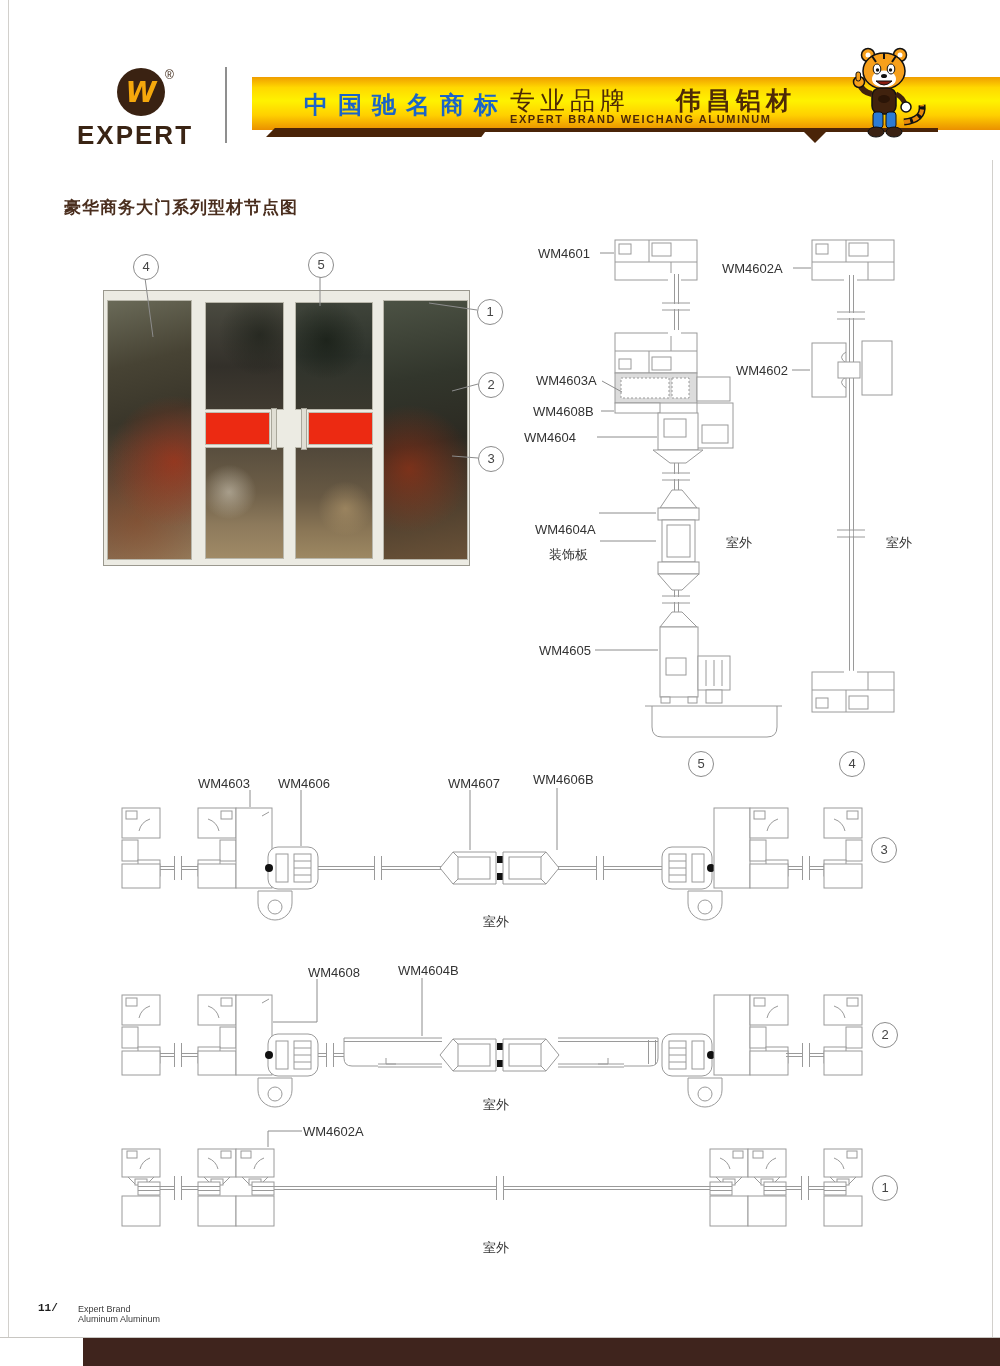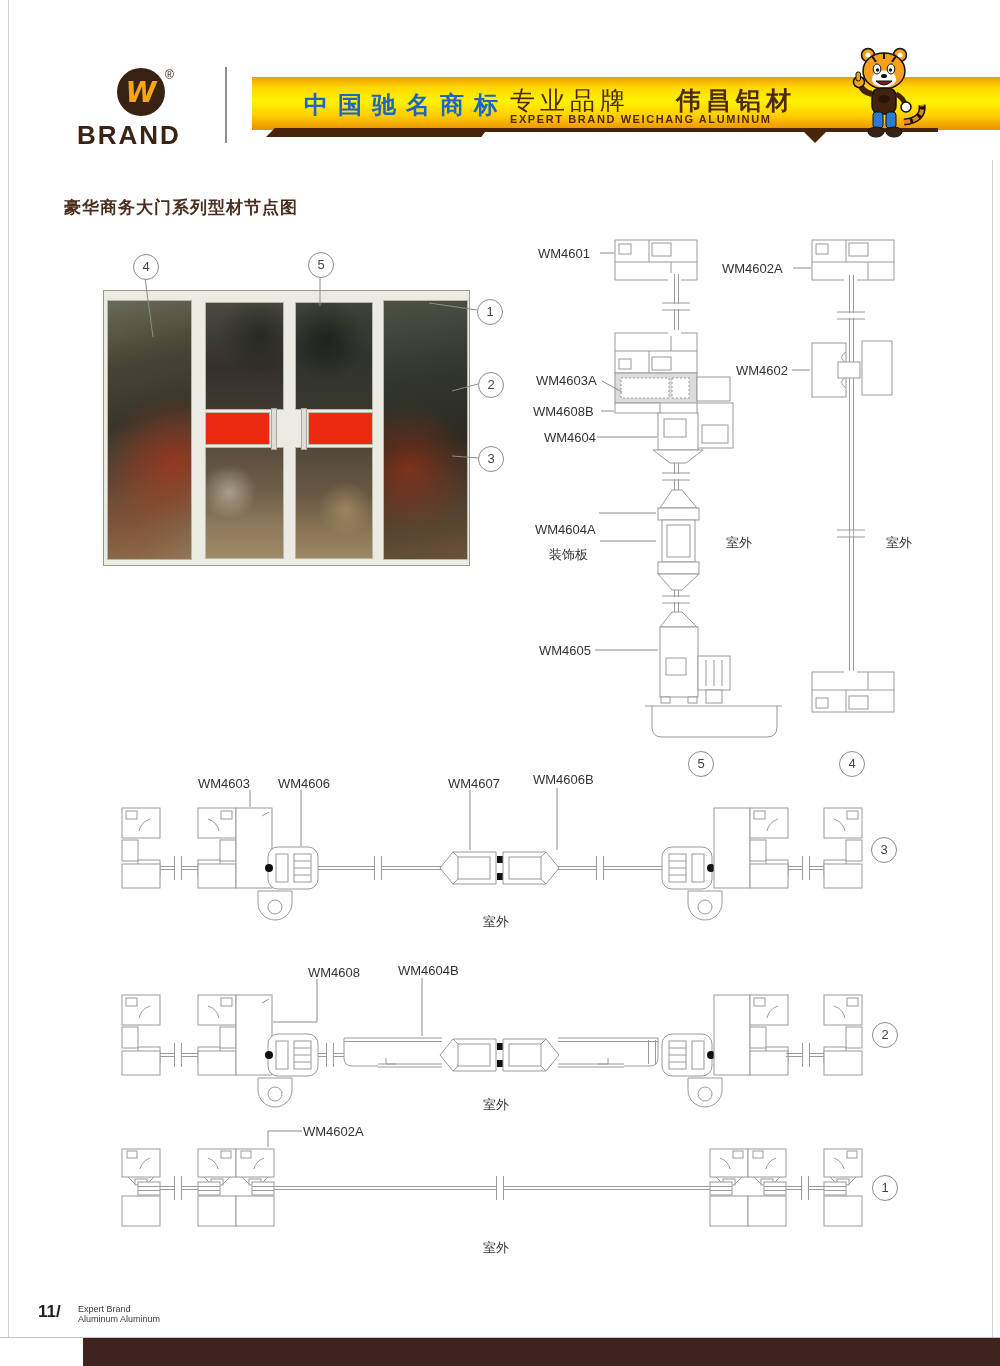--- a/index.html
+++ b/index.html
@@ -43,37 +43,37 @@
   .lbl{position:absolute;font-size:13px;color:#333333;white-space:nowrap;}
   .callout{position:absolute;width:24px;height:24px;border:1px solid #8c8c8c;border-radius:50%;
            background:#ffffff;text-align:center;line-height:24px;font-size:13px;color:#444444;}
   .cad{position:absolute;left:0;top:0;stroke:#9a9a9a;stroke-width:1;fill:none;}
   .cad .w{fill:#ffffff;}
   .cad .blk{fill:#111111;stroke:none;}
   .cad .hatch{fill:#dcdcdc;}
   .cad .mask{fill:#ffffff;stroke:none;}
   .cad .lead{stroke:#8c8c8c;}
   
-  .pageno{position:absolute;left:38px;top:1302px;font-size:17px;font-weight:bold;color:#1d1d1d;}
+  .pageno{position:absolute;left:38px;top:1302px;font-size:11px;font-weight:bold;color:#1d1d1d;font-family:Liberation Mono, monospace;}
   .footsmall{position:absolute;left:78px;top:1304px;font-size:9px;line-height:10px;color:#3c3c3c;}
   .bottombar{position:absolute;left:83px;top:1338px;width:917px;height:28px;background:#3f241d;}
 </style>
 </head>
 <body>
 
 <div class="edge-v" style="left:8px;top:0;height:1337px"></div>
 <div class="edge-v" style="left:992px;top:160px;height:1177px"></div>
 <div class="edge-h" style="left:0;top:1337px;width:1000px"></div>
 
 <svg class="abs" style="left:112px;top:64px" width="64" height="56" viewBox="0 0 64 56">
   <circle cx="29" cy="28" r="24" fill="#3a2212"></circle>
   <text x="29" y="38" text-anchor="middle" font-family="DejaVu Sans, sans-serif" font-size="28" font-weight="bold" font-style="italic" fill="#f5a80c">W</text>
 </svg>
 <div class="reg">®</div>
-<div class="brandname">BRAND</div>
+<div class="brandname">EXPERT</div>
 <div class="divider"></div>
 
 <div class="banner">
   <div class="cnbadge">中国驰名商标</div>
   <div class="brandL">专业品牌</div>
   <div class="brandR">伟昌铝材</div>
   <div class="enline">EXPERT BRAND WEICHANG ALUMINUM</div>
 </div>
 <div class="ribbon"></div>
 <div class="banner-underline"></div>
@@ -344,21 +344,21 @@
   <g class="lead">
       <path d="M302,1131 H268 M268,1131 V1147"></path>
     </g>
 </svg>
 
 <div class="lbl" style="left:538px;top:246px">WM4601</div>
 <div class="lbl" style="left:722px;top:261px">WM4602A</div>
 <div class="lbl" style="left:536px;top:373px">WM4603A</div>
 <div class="lbl" style="left:736px;top:363px">WM4602</div>
 <div class="lbl" style="left:533px;top:404px">WM4608B</div>
-<div class="lbl" style="left:544px;top:430px">WM4604</div>
+<div class="lbl" style="left:524px;top:430px">WM4604</div>
 <div class="lbl" style="left:535px;top:522px">WM4604A</div>
 <div class="lbl" style="left:549px;top:546px">装饰板</div>
 <div class="lbl" style="left:726px;top:534px">室外</div>
 <div class="lbl" style="left:886px;top:534px">室外</div>
 <div class="lbl" style="left:539px;top:643px">WM4605</div>
 
 <div class="lbl" style="left:198px;top:776px">WM4603</div>
 <div class="lbl" style="left:278px;top:776px">WM4606</div>
 <div class="lbl" style="left:448px;top:776px">WM4607</div>
 <div class="lbl" style="left:533px;top:772px">WM4606B</div>

